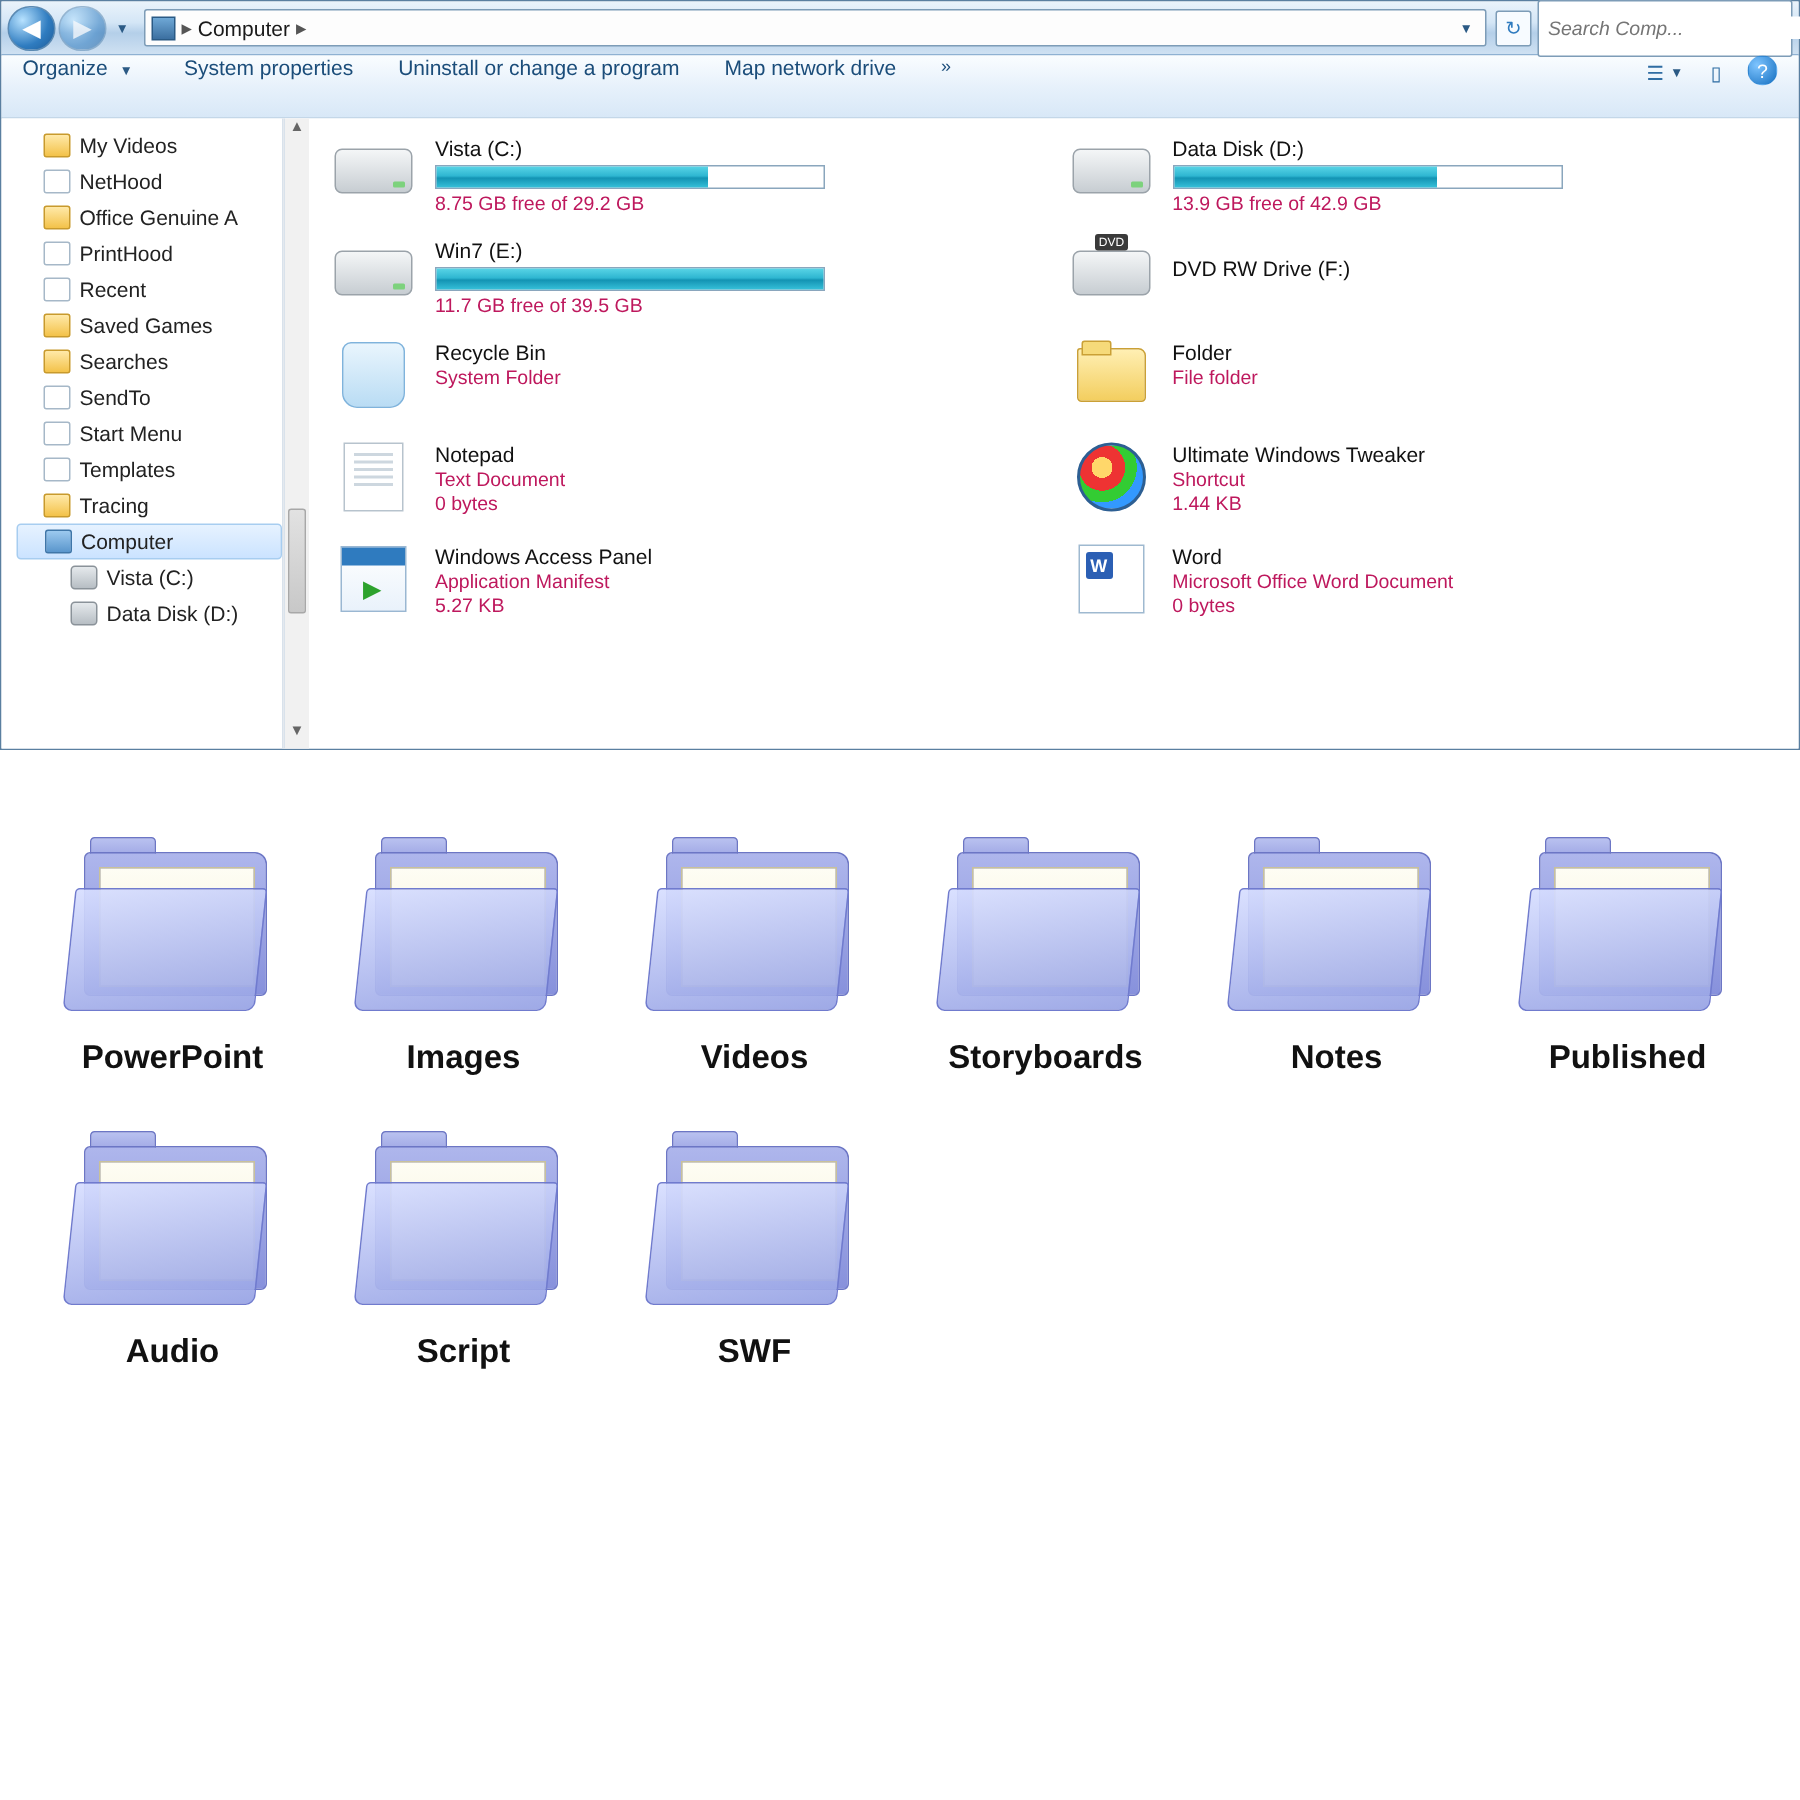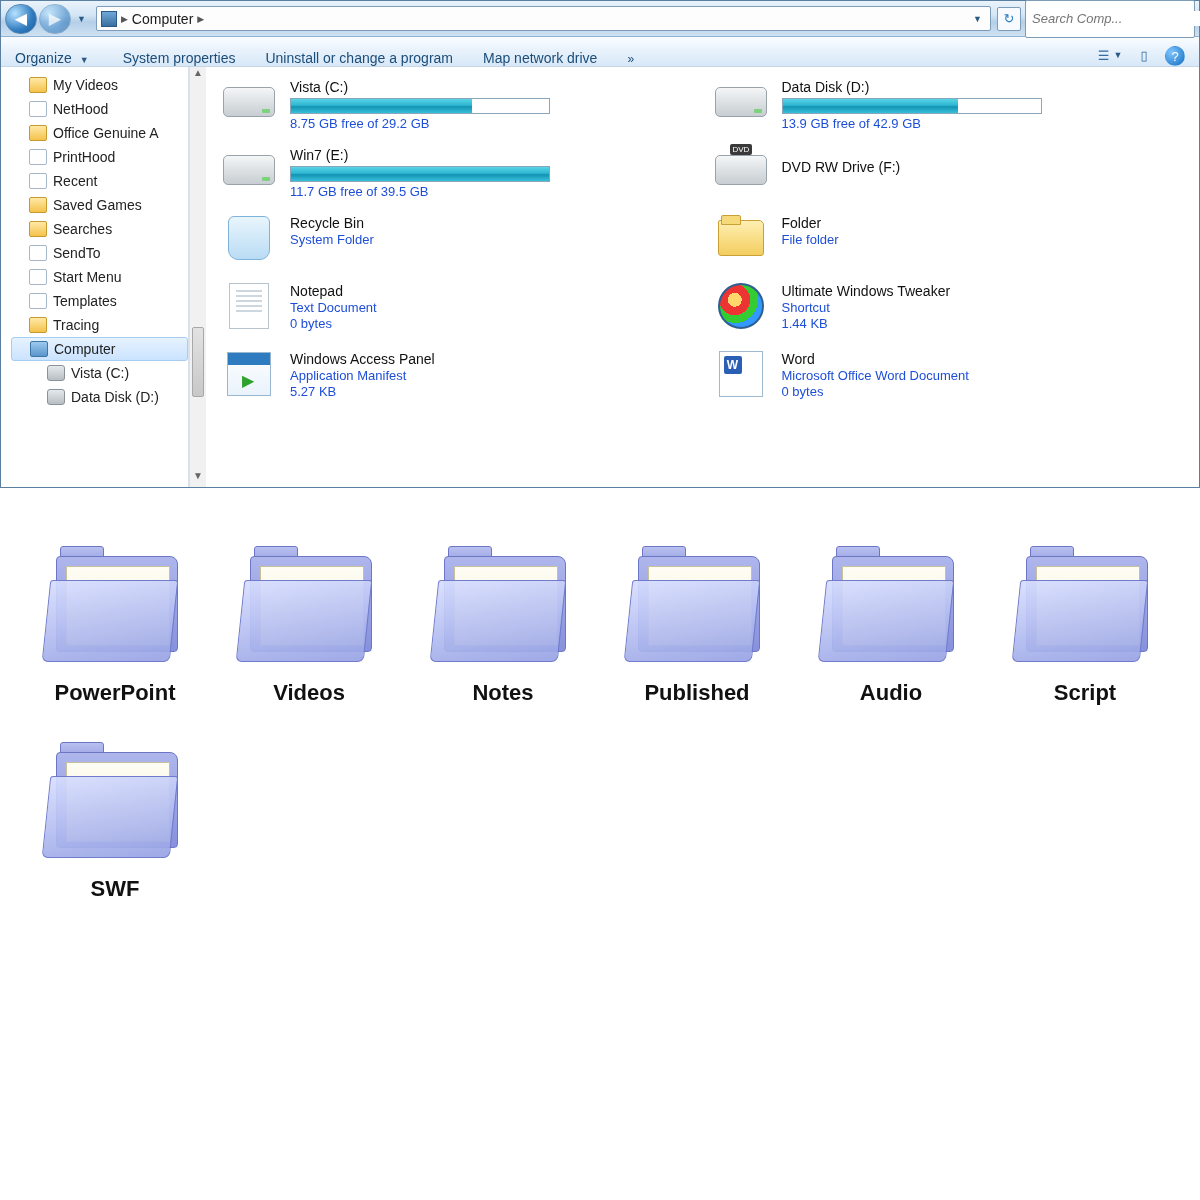--- a/index.html
+++ b/index.html
@@ -22,21 +22,21 @@
   .addr .crumb { color:#1a1a1a; font-size:14px; padding:0 4px; }
   .addr .sep { color:#555; font-size:9px; }
   .addr .comp-icon { width:16px; height:16px; background:linear-gradient(#6fa8d6,#3b6fa0); border:1px solid #2a5a85; margin-right:4px; }
   .refresh { width:24px; height:24px; border:1px solid #7d9cb7; background:#f7fbff; border-radius:2px;
     display:flex; align-items:center; justify-content:center; color:#2f7bbf; font-size:13px; margin-right:4px; }
   .search { width:170px; height:38px; border:1px solid #7d9cb7; border-radius:2px;
     display:flex; align-items:center; padding:0 6px; background:#fff; }
   .search input { border:none; outline:none; flex:1; font-style:italic; color:#888; font-size:13px; }
   
   
-  .toolbar { display:flex; align-items:flex-end; height:30px; padding:0 14px;
+  .toolbar { display:flex; align-items:flex-start; height:42px; padding:0 14px;
     background: linear-gradient(#fafdff, #e7f1fb 50%, #d8e8f7); border-bottom:1px solid #c4d7e8;
     color:#1b4d7a; font-size:14px; }
   .tb-item { margin-right:30px; }
   .chevrons { margin-right:30px; font-size:12px; letter-spacing:-2px; }
   .tb-spacer { flex:1; }
   .tb-icon { width:22px; height:22px; margin-left:10px; display:flex; align-items:center; justify-content:center;
     border:1px solid transparent; border-radius:2px; font-size:13px; color:#2f6da3; }
   .tb-icon.help { width:20px; height:20px; border-radius:50%; background:radial-gradient(circle at 30% 30%, #7fc5ff, #1670c1); color:#fff; }
   
   
@@ -53,21 +53,21 @@
   .scrollbar { width:17px; background:#f1f1f1; border-left:1px solid #d9e2eb; position:relative; }
   .thumb { position:absolute; left:2px; right:2px; top:260px; height:70px; background:linear-gradient(#e2e2e2,#c8c8c8); border:1px solid #a8a8a8; border-radius:2px; }
   .sc-arr { position:absolute; left:0; right:0; height:17px; text-align:center; font-size:10px; color:#666; }
   .sc-arr.up { top:0; } .sc-arr.dn { bottom:0; }
   
   .content { flex:1; padding:10px 14px; display:grid; grid-template-columns:1fr 1fr; gap:8px 18px; align-content:start; }
   .item { display:flex; align-items:flex-start; min-height:60px; }
   .item .icon { width:58px; height:50px; margin-right:12px; display:flex; align-items:center; justify-content:center; flex-shrink:0; }
   .item .meta { padding-top:2px; }
   .item .name { color:#111; font-size:14px; }
-  .item .sub { color:#1d4ed8; font-size:13px; margin-top:1px; }
+  .item .sub { color:#be185d; font-size:13px; margin-top:1px; }
   .bar { width:260px; height:16px; border:1px solid #8aa6bd; background:#fff; margin:3px 0 2px; position:relative; }
   .bar .fill { position:absolute; left:0; top:0; bottom:0;
     background: linear-gradient(#58d4e6 0%, #2eb6d1 45%, #1393b3 55%, #36c0d9 100%); }
   
   
   .hdd { width:52px; height:30px; border-radius:5px; background:linear-gradient(#f4f6f7,#c7cdd2); border:1px solid #9ba3aa; position:relative; }
   .hdd::after { content:""; position:absolute; right:4px; bottom:3px; width:8px; height:4px; background:#7dd27d; border-radius:1px; }
   .dvd { width:52px; height:30px; border-radius:5px; background:linear-gradient(#f4f6f7,#c7cdd2); border:1px solid #9ba3aa; position:relative; }
   .dvd::before { content:"DVD"; position:absolute; top:-12px; left:14px; font-size:8px; background:#3a3a3a; color:#fff; padding:1px 3px; border-radius:2px; }
   .bin { width:42px; height:44px; border-radius:6px 6px 10px 10px; background:linear-gradient(#e9f5fd,#b9dcf4); border:1px solid #7fb3dc; position:relative; }
@@ -322,29 +322,47 @@
       </div>
       <div class="gf-label">PowerPoint</div>
     </div>
     <div class="gf">
       <div class="gf-icon">
         <div class="gf-tab"></div>
         <div class="gf-back"></div>
         <div class="gf-paper"></div>
         <div class="gf-front"></div>
       </div>
+      <div class="gf-label">Images</div>
+    </div>
+    <div class="gf">
+      <div class="gf-icon">
+        <div class="gf-tab"></div>
+        <div class="gf-back"></div>
+        <div class="gf-paper"></div>
+        <div class="gf-front"></div>
+      </div>
       <div class="gf-label">Videos</div>
     </div>
     <div class="gf">
       <div class="gf-icon">
         <div class="gf-tab"></div>
         <div class="gf-back"></div>
         <div class="gf-paper"></div>
         <div class="gf-front"></div>
       </div>
+      <div class="gf-label">Storyboards</div>
+    </div>
+    <div class="gf">
+      <div class="gf-icon">
+        <div class="gf-tab"></div>
+        <div class="gf-back"></div>
+        <div class="gf-paper"></div>
+        <div class="gf-front"></div>
+      </div>
       <div class="gf-label">Notes</div>
     </div>
     <div class="gf">
       <div class="gf-icon">
         <div class="gf-tab"></div>
         <div class="gf-back"></div>
         <div class="gf-paper"></div>
         <div class="gf-front"></div>
       </div>
       <div class="gf-label">Published</div>

